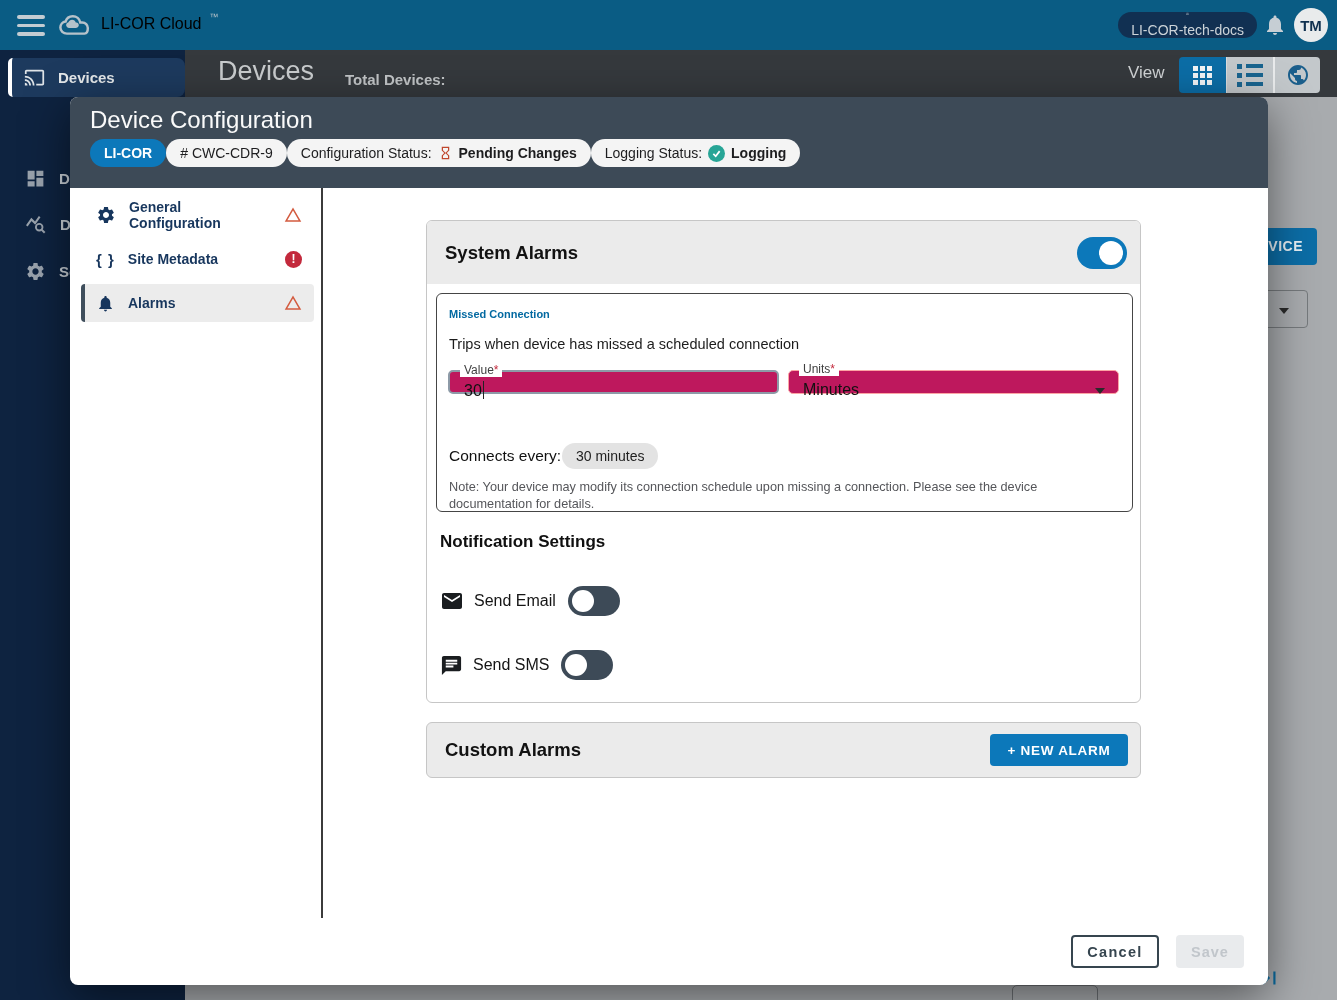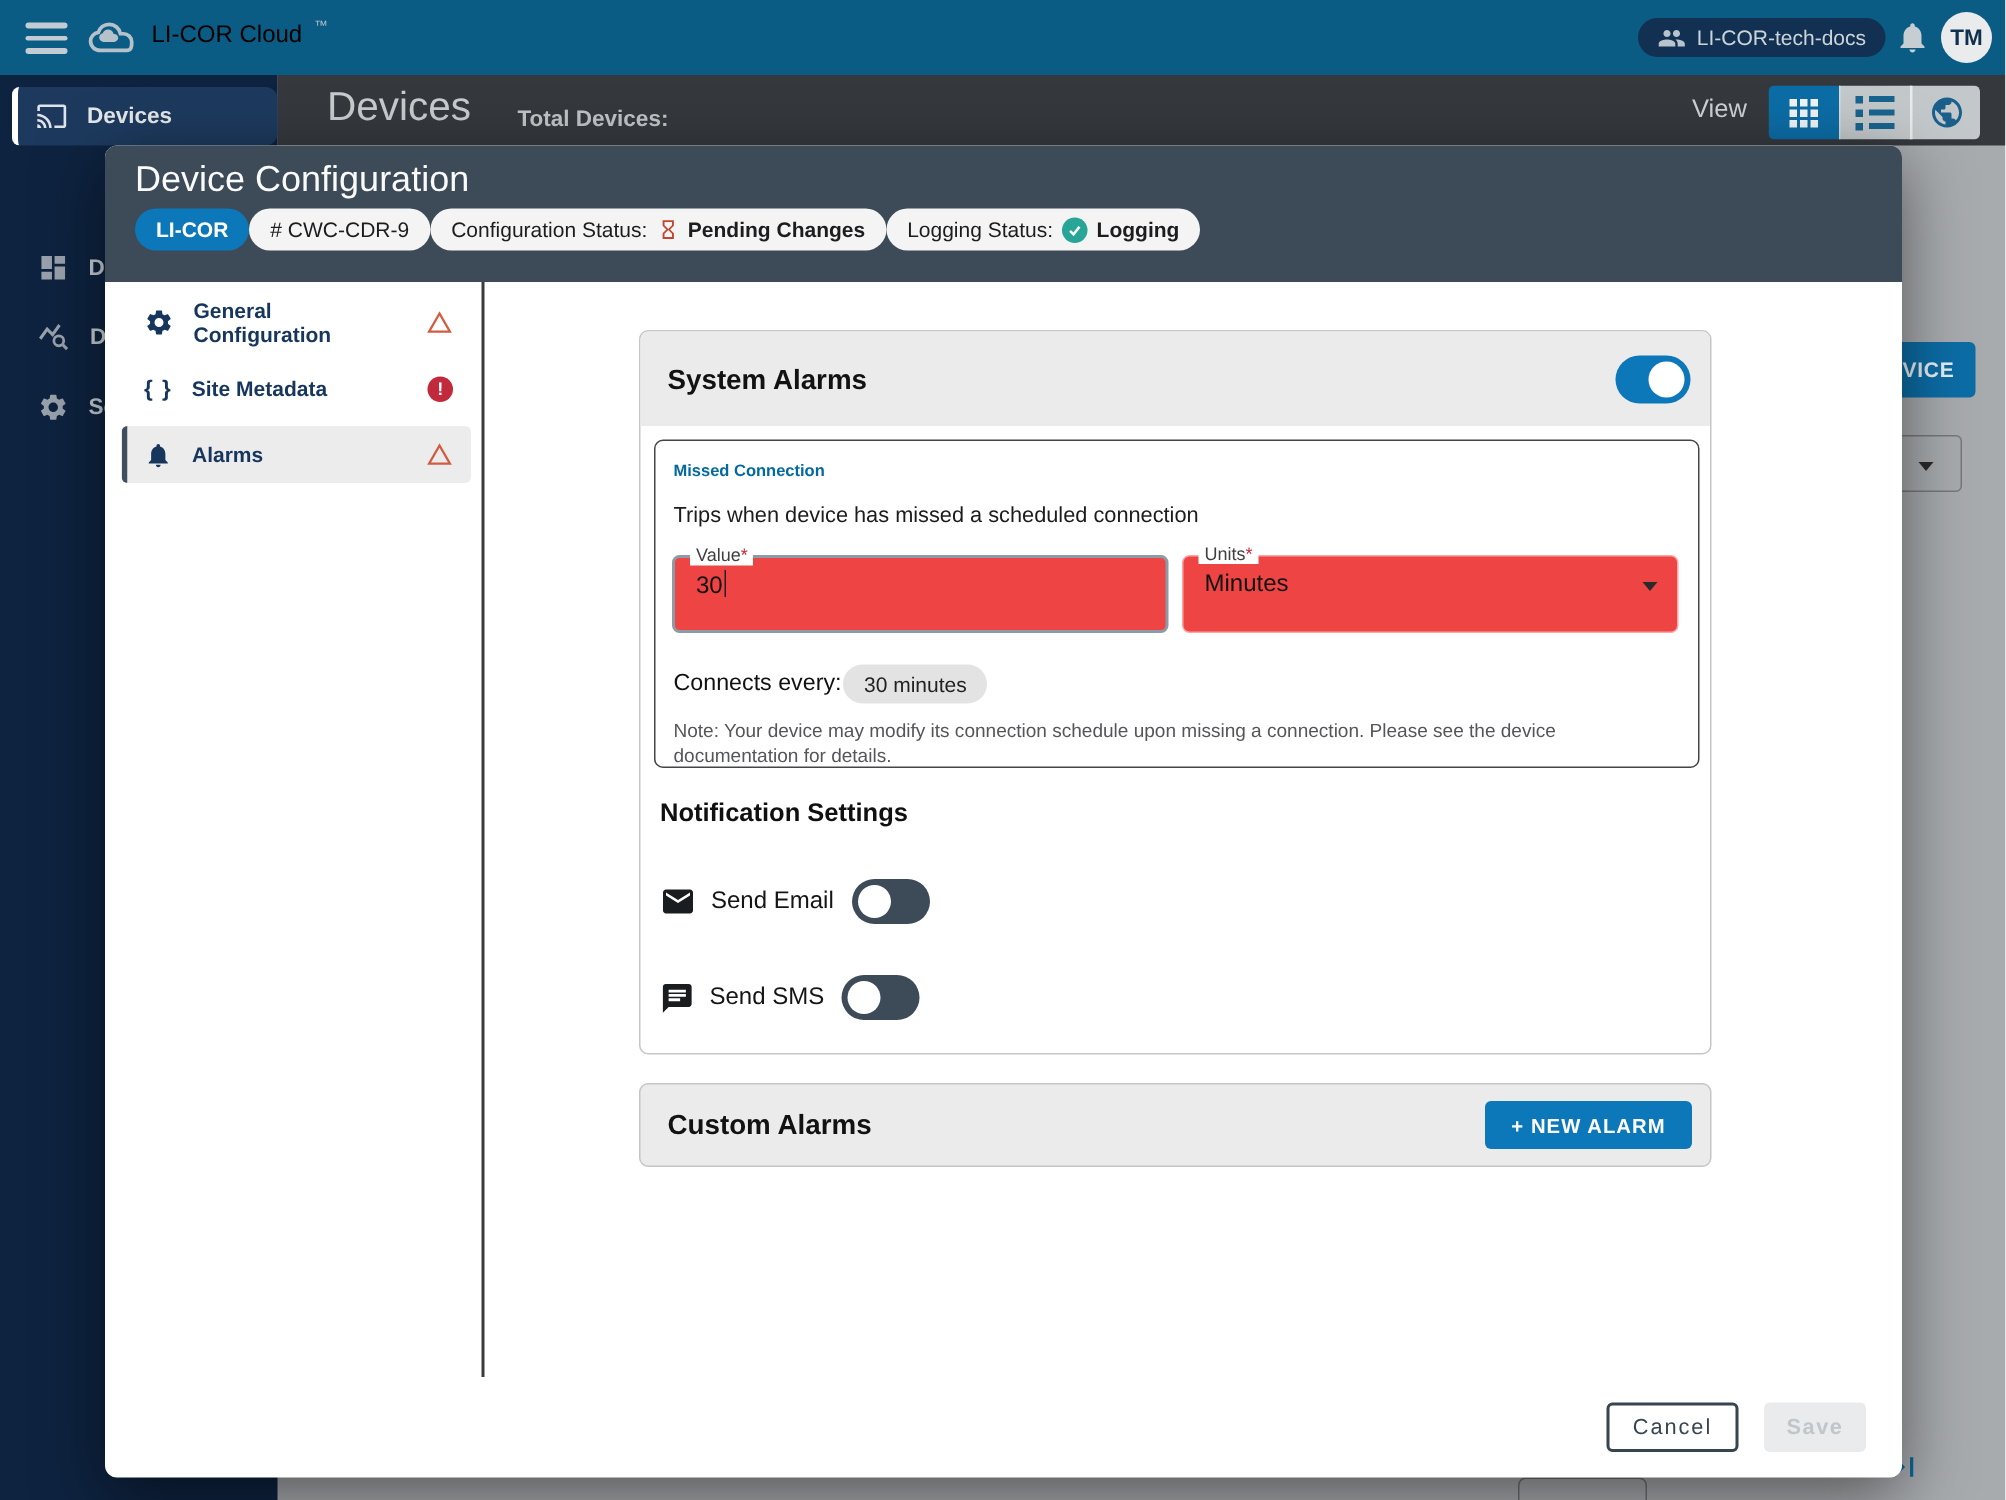--- a/index.html
+++ b/index.html
@@ -7,21 +7,21 @@
   body { font-family:"Liberation Sans", sans-serif; }
   #app { position:relative; width:1337px; height:1000px; background:#a8abae; overflow:hidden; }
 
   
   .topbar { position:absolute; top:0; left:0; width:1337px; height:50px; background:#0a5c84; z-index:20; }
   .hamburger { position:absolute; left:17px; top:15px; width:28px; height:20px; cursor:pointer; }
   .hamburger span { display:block; width:28px; height:3.5px; background:#c3ccd2; border-radius:2px; margin-bottom:5px; }
   .logo-wrap { position:absolute; left:57px; top:10px; display:flex; align-items:center; gap:8px; }
   .app-tm { color:#b6c2ca; font-size:9px; vertical-align:super; position:relative; top:-7px; }
   .org-pill { position:absolute; right:80px; top:12px; height:26px; background:#113052; border-radius:13px;
-              display:flex; align-items:center; gap:7px; padding:0 13px; cursor:pointer; }
+              display:flex; align-items:center; gap:7px; padding:0 13px; cursor:pointer;flex-direction:column; }
   .org-pill span { color:#cdd4d9; font-size:14px; }
   .bell-btn { position:absolute; right:50px; top:13px; width:24px; height:24px; cursor:pointer; }
   .avatar { position:absolute; right:9px; top:8px; width:34px; height:34px; border-radius:50%;
             background:#e9ebec; color:#10304f; font-weight:bold; font-size:15px;
             display:flex; align-items:center; justify-content:center; cursor:pointer; }
 
   
   .sidebar { position:absolute; left:0; top:50px; width:185px; height:950px; background:#0e2340; z-index:5; }
   .side-tab { position:absolute; left:8px; top:8px; width:177px; height:39px; background:#1d3a5e;
               border-left:4px solid #ffffff; border-radius:5px 8px 8px 5px; display:flex; align-items:center; cursor:pointer; }
@@ -89,21 +89,21 @@
   .toggle.small { width:52px; height:30px; }
   .toggle.small .knob { width:22px; height:22px; }
   .toggle.on { background:#0c78ba; } .toggle.on .knob { right:4px; }
   .toggle.off { background:#3d4a57; } .toggle.off .knob { left:4px; }
   .sa-toggle { position:absolute; right:13px; top:16px; }
 
   .mc-panel { position:absolute; left:9px; top:72px; width:697px; height:219px;
               border:1.5px solid #454545; border-radius:6px; background:#fff; }
   .mc-title { position:absolute; left:12px; top:14px; font-size:11px; font-weight:bold; color:#0369a1; }
   .mc-sub { position:absolute; left:12px; top:42px; font-size:14.5px; color:#1c1c1c; }
-  .field { position:absolute; top:76px; height:52px; border-radius:5px; background:#ef4444;text-decoration:underline; }
+  .field { position:absolute; top:76px; height:24px; border-radius:5px; background:#be185d;text-decoration:underline; }
   .field-value { left:11px; width:331px; border:2px solid #8d9aa7; }
   .field-units { left:351px; width:331px; border:1px solid #fca5a5; cursor:pointer; }
   .float-label { position:absolute; top:-9px; left:10px; background:#fff; padding:0 4px; font-size:12px; color:#3f3f3f; }
   .req { color:#c3293c; }
   .field-text { position:absolute; left:14px; top:0; line-height:38px; font-size:16px; color:#111; }
   .cursor-bar { display:inline-block; width:1.5px; height:18px; background:#222; vertical-align:-3px; margin-left:1px; }
   .field-caret { position:absolute; right:13px; top:17px; }
 
   .connects-row { position:absolute; left:12px; top:149px; display:flex; align-items:center; gap:1px; }
   .connects-label { font-size:15.5px; color:#111; }
@@ -116,21 +116,21 @@
 
   .ca-card { position:absolute; left:356px; top:625px; width:715px; height:56px; background:#ebebeb;
              border:1px solid #c6c6c6; border-radius:6px; }
   .ca-title { position:absolute; left:18px; line-height:54px; font-size:18.5px; font-weight:bold; color:#121212; }
   .new-alarm-btn { position:absolute; right:12px; top:11px; width:138px; height:32px; background:#0c78ba;
                    border:none; border-radius:4px; color:#ffffff; font-family:inherit; font-size:13.5px;
                    font-weight:bold; letter-spacing:.7px; cursor:pointer; }
 
   .cancel-btn { position:absolute; left:1001px; top:838px; width:88px; height:33px; background:#ffffff;
                 border:2px solid #36454f; border-radius:4px; color:#36454f; font-family:inherit;
-                font-size:14.5px; font-weight:normal; letter-spacing:1.3px; cursor:pointer; }
+                font-size:14.5px; font-weight:bold; letter-spacing:1.3px; cursor:pointer; }
   .save-btn { position:absolute; left:1106px; top:838px; width:68px; height:33px; background:#e9ebed;
               border:none; border-radius:4px; color:#c1c6cb; font-family:inherit; font-size:14.5px;
               font-weight:bold; letter-spacing:1px; }
 </style>
 </head>
 <body>
 
 <div id="app">
 
   <div class="topbar">

